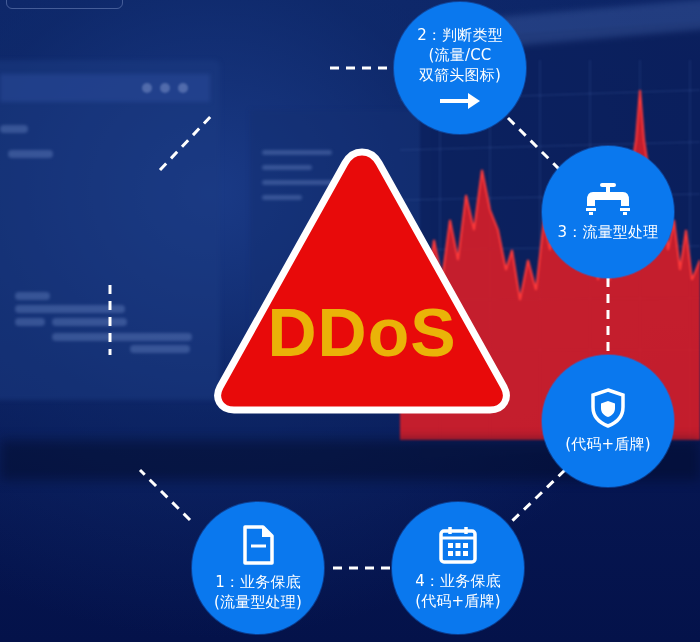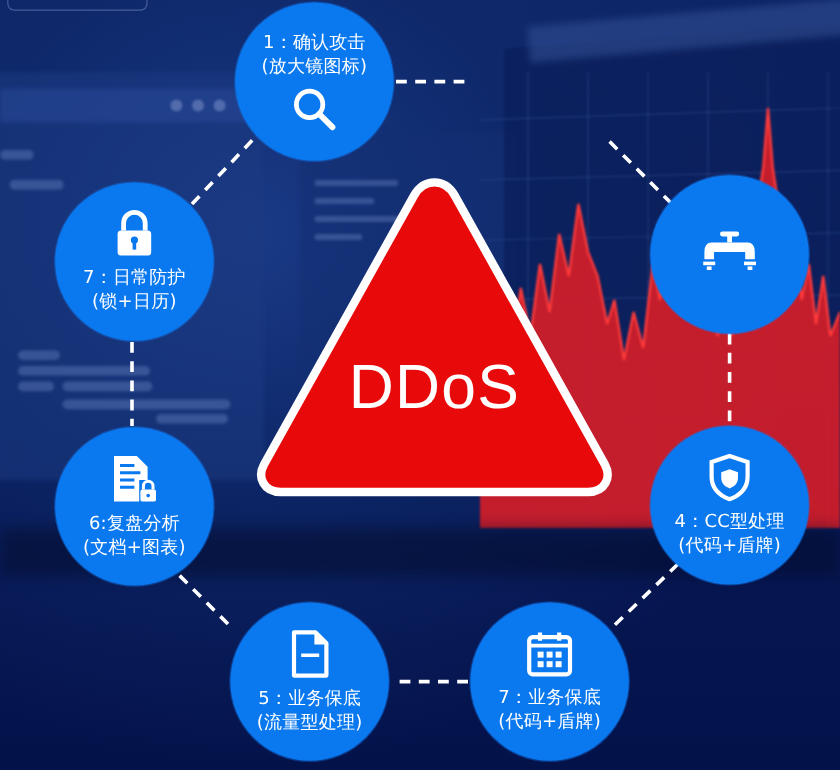--- a/index.html
+++ b/index.html
@@ -66,21 +66,21 @@
     display: flex; flex-direction: column; align-items: center; justify-content: center;
   }
   .node .t1, .node .t2, .node .t3 { font-size: 15px; line-height: 20px; white-space: nowrap; letter-spacing: 0.2px; }
   .node .icon { display: block; }
 
   
   .tri { position: absolute; left: 212px; top: 142px; width: 300px; height: 280px; }
   .ddos {
     position: absolute; left: 212px; top: 293px; width: 300px; text-align: center;
     font-family: "Liberation Sans", "DejaVu Sans", sans-serif;
-    font-weight: normal; font-size: 52px; color: #ffffff; letter-spacing: 1px;
+    font-weight: bold; font-size: 68px; color: #eab308; letter-spacing: 1px;
   }
 </style>
 </head>
 <body>
 
 <div class="stage">
 
   <div class="bg-grad"></div>
   <div class="bg-frame"></div>
   <div class="bg-panel-left"></div>
@@ -143,101 +143,76 @@
       <line x1="110" y1="285" x2="110" y2="355"></line>
       <line x1="160" y1="170" x2="212" y2="115"></line>
     </g>
   </svg>
 
   <svg class="tri" viewBox="0 0 300 280">
     <path d="M150,10 C158,10 163,14 167,21 L292,245 C298,256 292,268 278,268 L22,268 C8,268 2,256 8,245 L133,21 C137,14 142,10 150,10 Z" fill="#e80a0a" stroke="#ffffff" stroke-width="7" stroke-linejoin="round"></path>
   </svg>
   <div class="ddos">DDoS</div>
 
-  <div class="node" style="left:196px;top:2px">
-    <span class="t1">1：确认攻击</span>
-    <span class="t2">(放大镜图标)</span>
-    <svg class="icon" width="40" height="40" viewBox="0 0 40 40" style="margin-top:6px">
-      <circle cx="16" cy="16" r="11" fill="none" stroke="#fff" stroke-width="4"></circle>
-      <line x1="24" y1="24" x2="35" y2="35" stroke="#fff" stroke-width="5" stroke-linecap="round"></line>
-    </svg>
-  </div>
-
+
+  <div class="node" style="left:394px;top:2px">
+    <span class="t1">2：判断类型</span>
+    <span class="t2">(流量/CC</span>
+    <span class="t3">双箭头图标)</span>
+    <svg class="icon" width="44" height="20" viewBox="0 0 44 20" style="margin-top:6px">
+      <line x1="2" y1="10" x2="34" y2="10" stroke="#fff" stroke-width="4"></line>
+      <path d="M30,2 L42,10 L30,18 Z" fill="#fff"></path>
+    </svg>
+  </div>
 
   <div class="node" style="left:542px;top:146px">
     <svg class="icon" width="50" height="34" viewBox="0 0 50 34" style="margin-bottom:6px">
       <rect x="17" y="1" width="16" height="4" rx="2" fill="#fff"></rect>
       <rect x="23" y="4" width="4" height="6" fill="#fff"></rect>
       <path d="M10,10 L40,10 Q46,10 46,18 L46,24 L38,24 L38,18 L12,18 L12,24 L4,24 L4,18 Q4,10 10,10 Z" fill="#fff"></path>
       <rect x="3" y="26" width="10" height="3" fill="#fff"></rect>
       <rect x="37" y="26" width="10" height="3" fill="#fff"></rect>
       <rect x="6" y="30" width="4" height="3" fill="#fff"></rect>
       <rect x="40" y="30" width="4" height="3" fill="#fff"></rect>
     </svg>
+    <span class="t1">3：流量型处理</span>
   </div>
 
   <div class="node" style="left:542px;top:355px">
     <svg class="icon" width="36" height="40" viewBox="0 0 36 40" style="margin-bottom:6px">
       <path d="M18,2 L33,7 L33,19 C33,29 26,35 18,38 C10,35 3,29 3,19 L3,7 Z" fill="none" stroke="#fff" stroke-width="3.5"></path>
       <path d="M18,13 L25,15.5 L25,20 C25,25 22,27.5 18,29 C14,27.5 11,25 11,20 L11,15.5 Z" fill="#fff"></path>
     </svg>
-    <span class="t1">4：CC型处理</span>
     <span class="t2">(代码+盾牌)</span>
   </div>
 
   <div class="node" style="left:392px;top:502px">
     <svg class="icon" width="40" height="40" viewBox="0 0 40 40" style="margin-bottom:6px">
       <rect x="3" y="6" width="34" height="31" rx="3" fill="none" stroke="#fff" stroke-width="3.5"></rect>
       <line x1="3" y1="13" x2="37" y2="13" stroke="#fff" stroke-width="3"></line>
       <line x1="12" y1="2" x2="12" y2="9" stroke="#fff" stroke-width="3.5"></line>
       <line x1="28" y1="2" x2="28" y2="9" stroke="#fff" stroke-width="3.5"></line>
       <g fill="#fff">
         <rect x="10" y="18" width="5" height="5"></rect>
           <rect x="17.5" y="18" width="5" height="5"></rect>
           <rect x="25" y="18" width="5" height="5"></rect>
         <rect x="10" y="26" width="5" height="5"></rect>
           <rect x="17.5" y="26" width="5" height="5"></rect>
           <rect x="25" y="26" width="5" height="5"></rect>
       </g>
     </svg>
-    <span class="t1">7：业务保底</span>
+    <span class="t1">4：业务保底</span>
     <span class="t2">(代码+盾牌)</span>
   </div>
 
   <div class="node" style="left:192px;top:502px">
     <svg class="icon" width="34" height="42" viewBox="0 0 34 42" style="margin-bottom:6px">
       <path d="M4,3 L22,3 L31,12 L31,39 L4,39 Z" fill="none" stroke="#fff" stroke-width="3.5" stroke-linejoin="round"></path>
       <path d="M22,3 L22,12 L31,12" fill="#fff" stroke="#fff" stroke-width="2"></path>
       <line x1="10" y1="22" x2="25" y2="22" stroke="#fff" stroke-width="3"></line>
     </svg>
-    <span class="t1">5：业务保底</span>
+    <span class="t1">1：业务保底</span>
     <span class="t2">(流量型处理)</span>
   </div>
 
-  <div class="node" style="left:46px;top:356px">
-    <svg class="icon" width="40" height="42" viewBox="0 0 40 42" style="margin-bottom:6px">
-      <path d="M3,2 L22,2 L31,11 L31,22 L24,22 L24,40 L3,40 Z" fill="#fff"></path>
-      <g stroke="#0a78ee" stroke-width="2.5">
-        <line x1="8" y1="10" x2="20" y2="10"></line>
-          <line x1="8" y1="16" x2="25" y2="16"></line>
-        <line x1="8" y1="22" x2="20" y2="22"></line>
-          <line x1="8" y1="28" x2="20" y2="28"></line>
-      </g>
-      <rect x="25" y="30" width="13" height="10" rx="1.5" fill="#fff"></rect>
-      <path d="M27.5,30 L27.5,27 A4,4 0 0 1 35.5,27 L35.5,30" fill="none" stroke="#fff" stroke-width="2.5"></path>
-      <circle cx="31.5" cy="35" r="1.5" fill="#0a78ee"></circle>
-    </svg>
-    <span class="t1">6:复盘分析</span>
-    <span class="t2">(文档+图表)</span>
-  </div>
-
-  <div class="node" style="left:46px;top:152px">
-    <svg class="icon" width="34" height="40" viewBox="0 0 34 40" style="margin-bottom:6px">
-      <path d="M8,17 L8,11 A9,9 0 0 1 26,11 L26,17" fill="none" stroke="#fff" stroke-width="4"></path>
-      <rect x="3" y="17" width="28" height="21" rx="3" fill="#fff"></rect>
-      <circle cx="17" cy="25" r="3" fill="#0a78ee"></circle>
-      <rect x="15.5" y="26" width="3" height="7" fill="#0a78ee"></rect>
-    </svg>
-    <span class="t1">7：日常防护</span>
-    <span class="t2">(锁+日历)</span>
-  </div>
+
 
 </div>
 
 </body></html>

